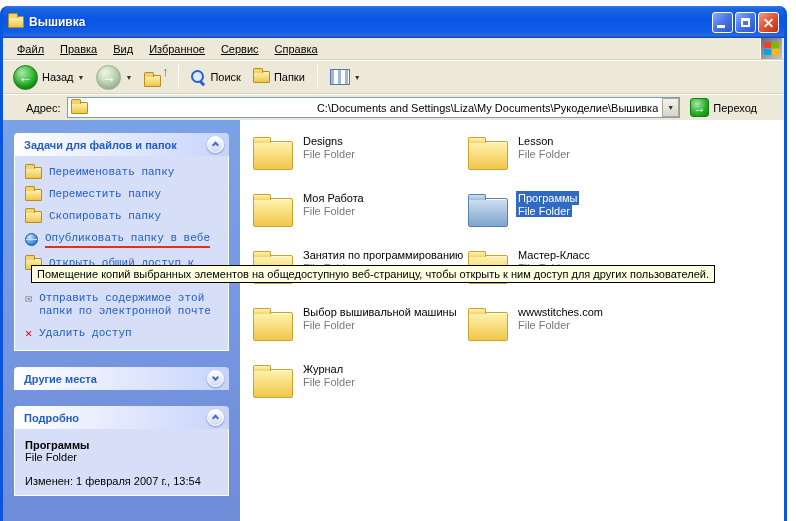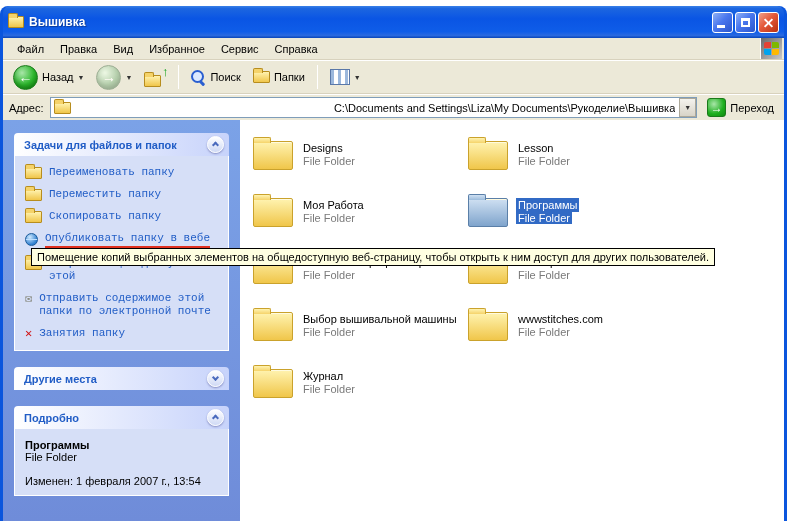--- a/index.html
+++ b/index.html
@@ -22,21 +22,21 @@
           background:linear-gradient(135deg,#8fb0f5 0%,#4a77ee 45%,#2a55cc 100%); cursor:default; }
   .tbtn.close { background:linear-gradient(135deg,#f0a08a 0%,#e4593a 45%,#b83010 100%); }
   .glyph-min { position:absolute; left:4px; bottom:4px; width:8px; height:3px; background:#fff; }
   .glyph-max { position:absolute; left:5px; top:5px; width:9px; height:9px; border:2px solid #fff; border-top-width:3px; }
   .glyph-x1, .glyph-x2 { position:absolute; left:4px; top:9px; width:11px; height:2px; background:#fff; }
   .glyph-x1 { transform:rotate(45deg); } .glyph-x2 { transform:rotate(-45deg); }
 
   .winbody { background:#ece9d8; height:calc(100% - 24px); display:flex; flex-direction:column; position:relative; }
 
   
-  .menubar { height:22px; display:flex; align-items:center; padding-left:6px; border-bottom:1px solid #d8d2bd; position:relative; }
+  .menubar { height:22px; display:flex; align-items:center; padding-left:6px; border-bottom:1px solid #d8d2bd; position:relative;text-decoration:underline; }
   .menu-item { padding:3px 8px; color:#000; cursor:default; }
   .winlogo { position:absolute; right:2px; top:0; width:22px; height:21px;
              background:linear-gradient(135deg,#6a6a6a,#c8c8c8); display:flex; flex-wrap:wrap;
              align-content:center; justify-content:center; gap:1px; padding:3px; border-left:1px solid #fff; }
   .winlogo i { width:7px; height:6px; display:block; }
   .wl-r { background:#e34234; border-radius:2px 0 0 0; } .wl-g { background:#7eb900; border-radius:0 2px 0 0; }
   .wl-b { background:#00a3ee; border-radius:0 0 0 2px; } .wl-y { background:#ffb900; border-radius:0 0 2px 0; }
 
   
   .toolbar { height:34px; display:flex; align-items:center; gap:4px; padding:0 6px;
@@ -56,21 +56,21 @@
   .up-wrap { position:relative; width:22px; height:20px; }
   .up-wrap .mfolder { position:absolute; bottom:0; left:0; }
   .up-arrow { position:absolute; right:-2px; top:-3px; color:#0c9a0c; font-weight:bold; font-size:13px; text-shadow:0 0 1px #fff; }
   .mag { position:relative; width:15px; height:15px; }
   .mag::before { content:""; position:absolute; left:0; top:0; width:9px; height:9px; border:2px solid #2a5fd0; border-radius:50%; background:#dceaff; }
   .mag::after { content:""; position:absolute; left:10px; top:10px; width:6px; height:3px; background:#2a5fd0; transform:rotate(45deg); transform-origin:left top; border-radius:1px; }
   .views-icon { width:20px; height:16px; border:1px solid #5a78a8; background:
       repeating-linear-gradient(90deg,#9cb8dc 0 3px,#fff 3px 7px); }
 
   
-  .addressbar { height:26px; display:flex; align-items:center; gap:6px; padding:2px 6px; border-top:1px solid #fff; }
+  .addressbar { height:26px; display:flex; align-items:center; gap:6px; padding:2px 23px; border-top:1px solid #fff; }
   .addr-label { color:#000; }
   .combo { flex:1; height:21px; background:#fff; border:1px solid #7f9db9; display:flex; align-items:center; padding-left:3px; gap:4px;text-align:right; }
   .combo-text { flex:1; color:#000; white-space:nowrap; overflow:hidden; }
   .combo-dd { width:17px; height:19px; background:linear-gradient(180deg,#f4f3ee,#d8d4c8); border:1px solid #aca899;
               display:flex; align-items:center; justify-content:center; }
   .go { display:flex; align-items:center; gap:4px; padding:0 4px; }
   .go-btn { width:19px; height:19px; border-radius:3px; border:1px solid #1a7a1a; color:#fff; font-weight:bold; font-size:12px;
             background:radial-gradient(circle at 35% 30%, #a8e6a8, #1fae1f 60%, #0f8a0f);
             display:flex; align-items:center; justify-content:center; }
 
@@ -108,29 +108,29 @@
   .grid { display:grid; grid-template-columns:215px 215px; grid-auto-rows:57px; }
   .tile { display:flex; gap:8px; align-items:flex-start; }
   .folder { width:40px; height:29px; margin-top:7px; position:relative; flex:none;
             background:linear-gradient(180deg,#fff3b0,#f0c64a); border:1px solid #caa22c; border-radius:2px;
             box-shadow:inset 0 1px 0 #fffbe0; }
   .folder::before { content:""; position:absolute; top:-5px; left:-1px; width:16px; height:5px;
             background:linear-gradient(180deg,#fff3b0,#f5d36a); border:1px solid #caa22c; border-bottom:none;
             border-radius:2px 2px 0 0; }
   .tile.sel .folder { background:linear-gradient(180deg,#cfe0f2,#7fa4cc); border-color:#5a7fa8; }
   .tile.sel .folder::before { background:linear-gradient(180deg,#cfe0f2,#9cbcdc); border-color:#5a7fa8; }
-  .ttext { margin-top:7px; }
+  .ttext { }
   .tname { color:#000; padding:1px 2px; display:inline-block; }
   .ttype { color:#7a7a7a; padding:0 2px; display:block; }
   .tile.sel .tname, .tile.sel .ttype { background:#316ac5; color:#fff; display:inline-block; }
   .tile.sel .ttype { display:inline-block; }
   .tile.sel .ttext span { display:table; }
 
   
-  .tooltip { position:absolute; left:31px; top:248px; z-index:20; background:#ffffe1; border:1px solid #000;
+  .tooltip { position:absolute; left:31px; top:265px; z-index:20; background:#ffffe1; border:1px solid #000;
              padding:2px 5px; color:#000; white-space:nowrap; }
 </style>
 </head>
 <body>
 
 <div class="screen">
   <div class="window">
 
     <div class="titlebar">
       <span class="title-folder"></span>
@@ -244,21 +244,21 @@
               <div class="task-item">
                 <span class="ticon mfolder"></span>
                 <span class="tlabel">Открыть общий доступ к этой</span>
               </div>
               <div class="task-item">
                 <span class="ticon env">✉</span>
                 <span class="tlabel">Отправить содержимое этой папки по электронной почте</span>
               </div>
               <div class="task-item">
                 <span class="ticon delx">✕</span>
-                <span class="tlabel">Занятия папку</span>
+                <span class="tlabel">Удалить доступ</span>
               </div>
             </div>
           </div>
 
           <div class="panel">
             <div class="panel-header">
               <span>Другие места</span>
               <span class="chevbtn">
                   <span class="chev down"></span>
                 </span>

